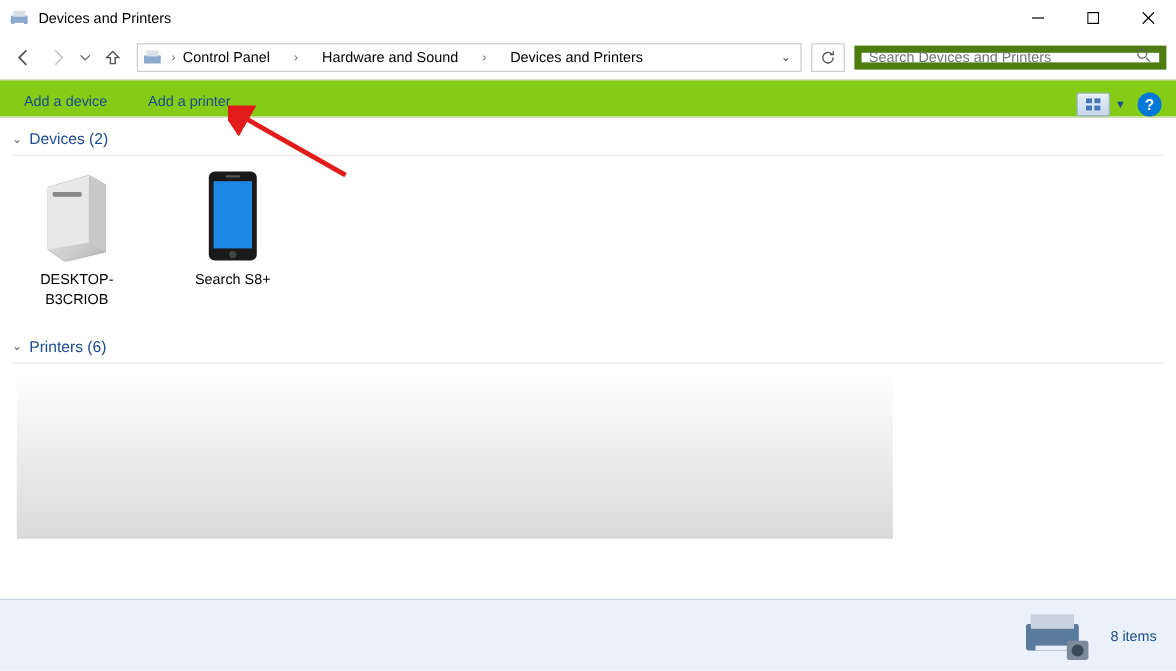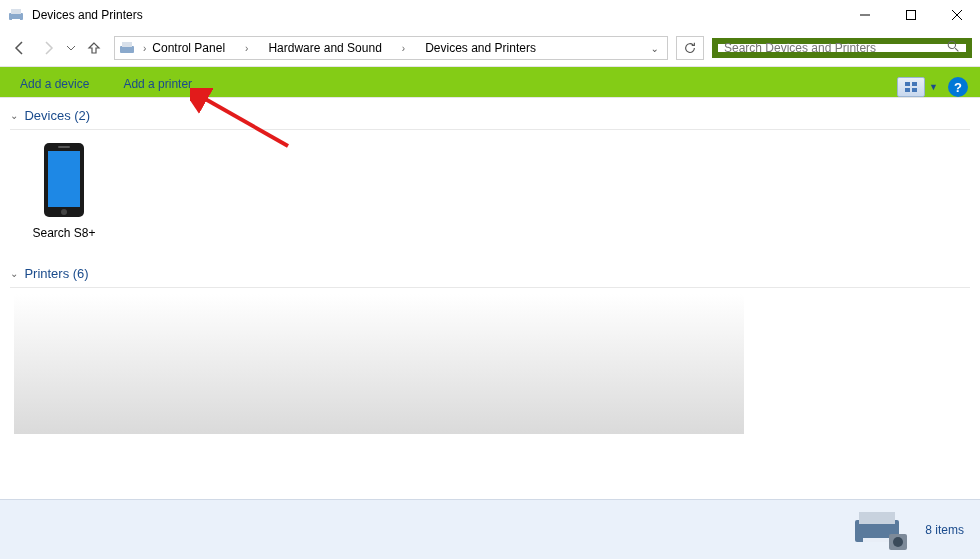--- a/index.html
+++ b/index.html
@@ -166,20 +166,37 @@
 </div>
 
 <div class="content">
 
   <div class="group">
     <div class="group-header">
       <span class="group-chev">⌄</span>
       <span class="group-title">Devices (2)</span>
     </div>
     <div class="group-items">
+      <div class="device-item">
+        <div class="device-icon">
+          <svg width="56" height="76" viewBox="0 0 56 76">
+            <defs>
+                <linearGradient id="g1" x1="0" y1="0" x2="1" y2="1">
+                  <stop offset="0" stop-color="#f2f2f2"></stop>
+                  <stop offset="1" stop-color="#b8b8b8"></stop>
+                </linearGradient>
+              </defs>
+            <path d="M4 14 L38 4 L52 12 L52 68 L18 76 L4 66 Z" fill="url(#g1)" stroke="#999" stroke-width="0.5"></path>
+            <path d="M38 4 L52 12 L52 68 L38 60 Z" fill="#c8c8c8"></path>
+            <path d="M4 14 L38 4 L38 60 L4 66 Z" fill="#e8e8e8"></path>
+            <rect x="8" y="18" width="24" height="4" fill="#888" rx="1"></rect>
+          </svg>
+        </div>
+        <div class="device-label">DESKTOP-B3CRIOB</div>
+      </div>
 
       <div class="device-item">
         <div class="device-icon">
           <svg width="44" height="78" viewBox="0 0 44 78">
             <rect x="2" y="2" width="40" height="74" rx="5" fill="#1a1a1a"></rect>
             <rect x="6" y="10" width="32" height="56" fill="#1e88e5"></rect>
             <circle cx="22" cy="71" r="3" fill="#444"></circle>
             <rect x="16" y="5" width="12" height="2" rx="1" fill="#555"></rect>
           </svg>
         </div>

